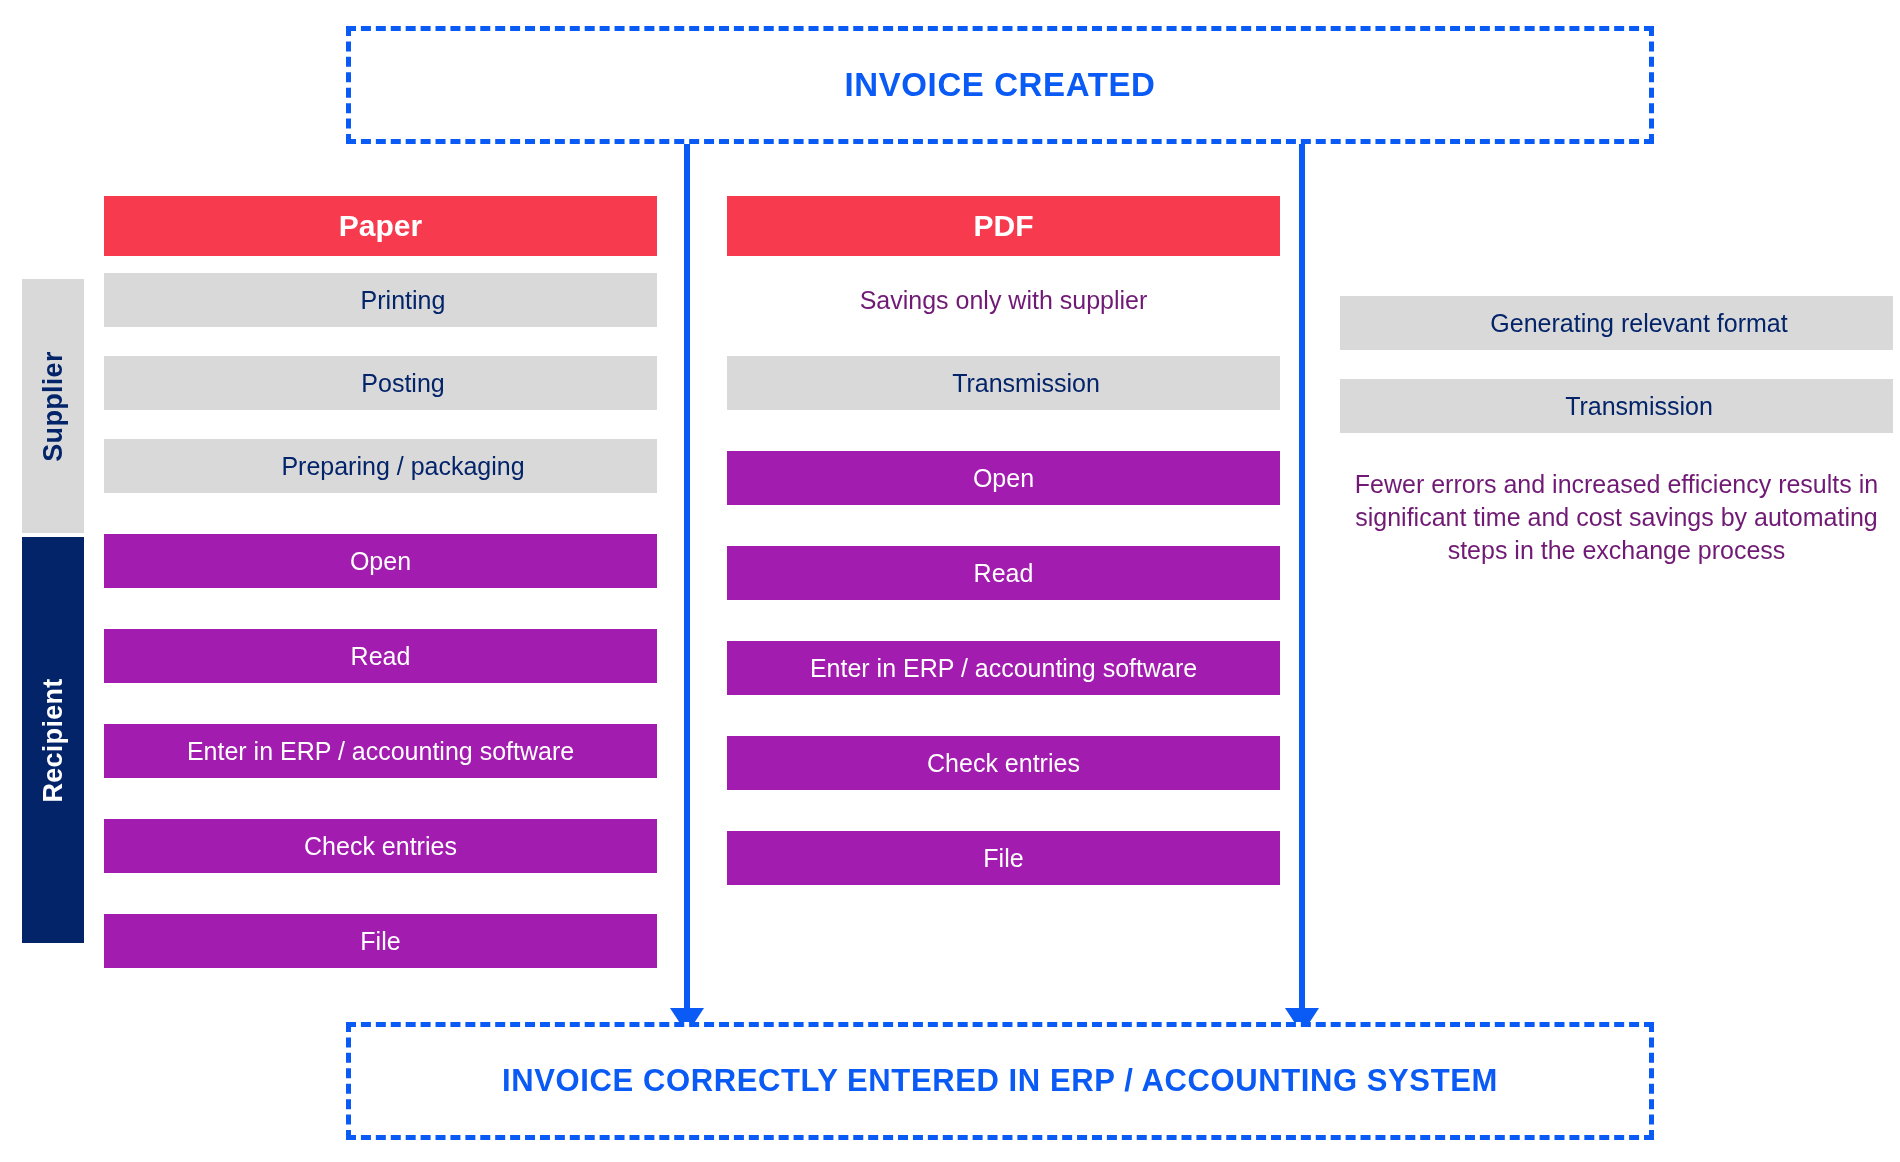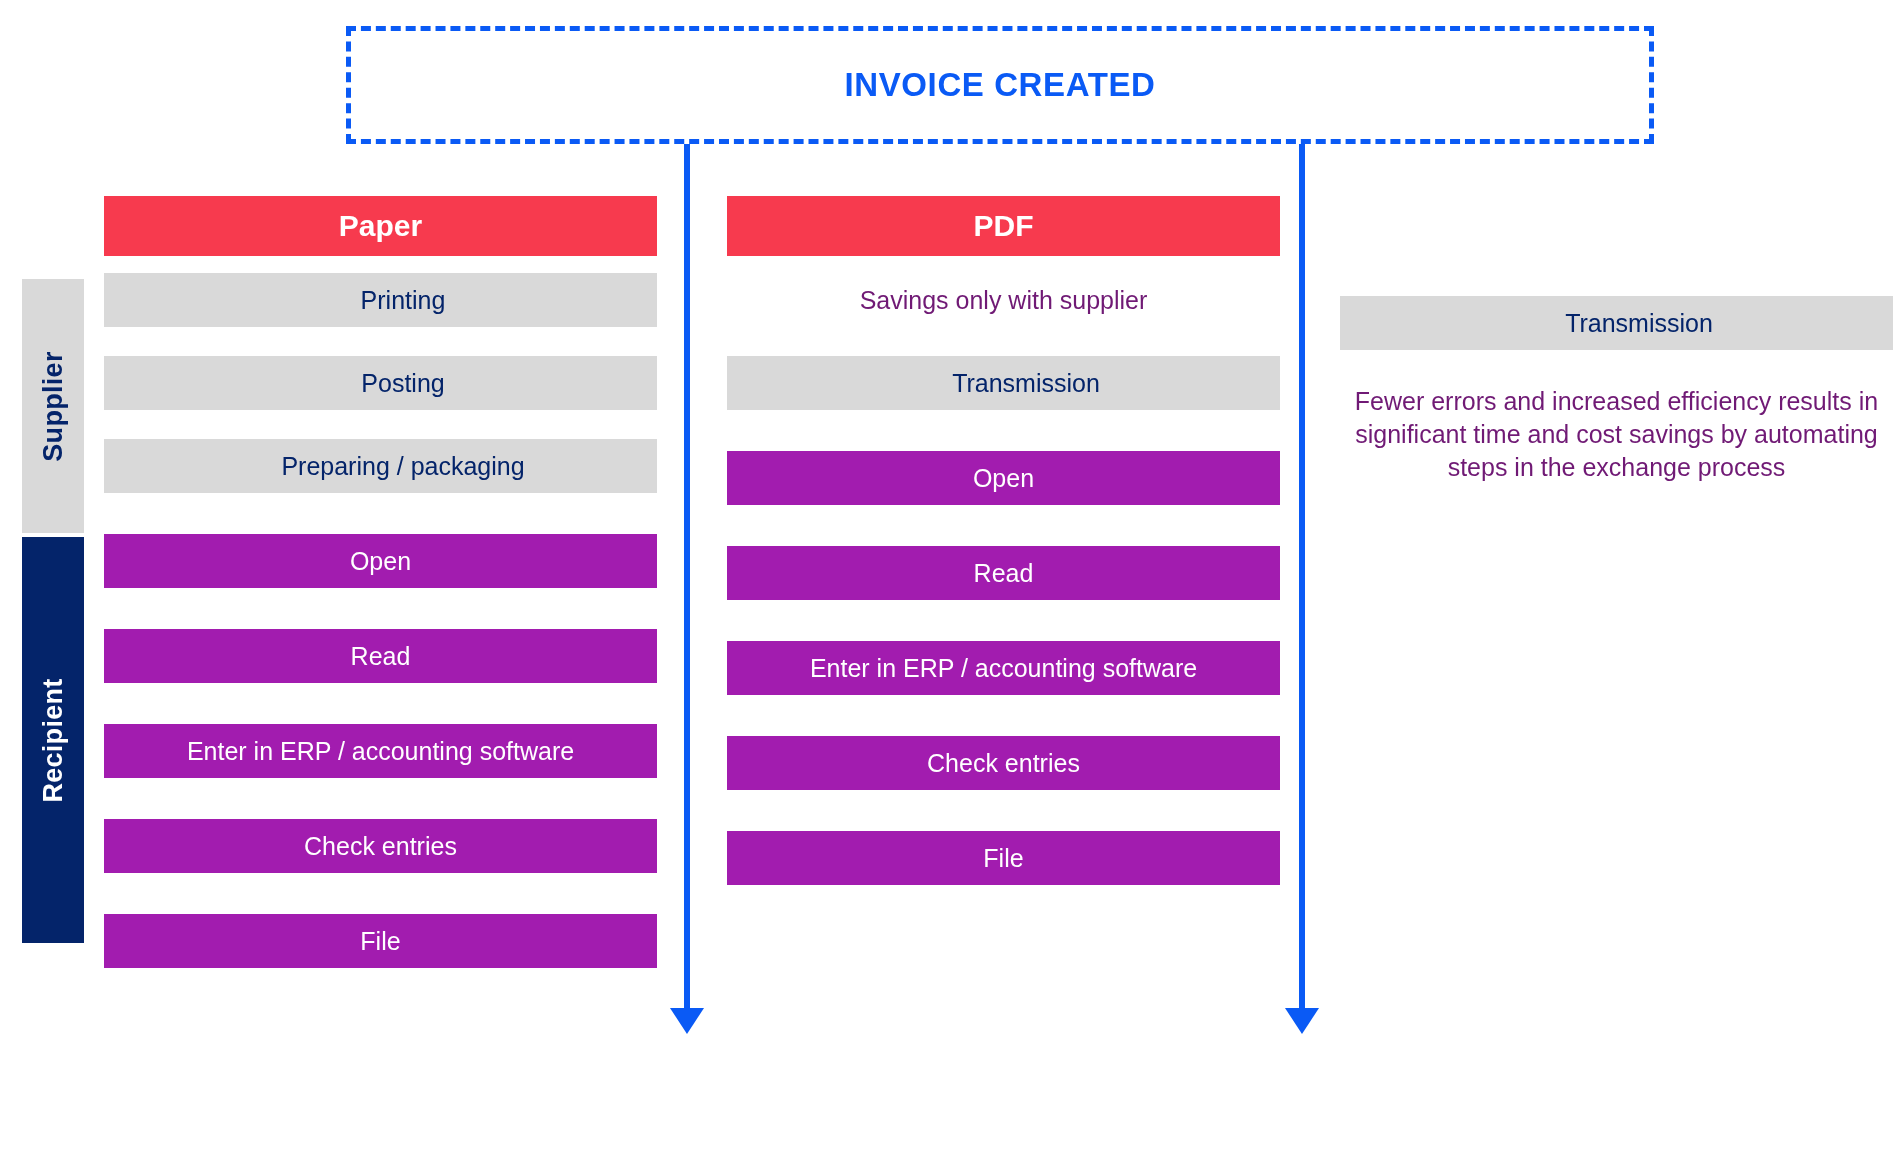--- a/index.html
+++ b/index.html
@@ -221,21 +221,25 @@
       <div class="step navy">Read</div>
       <div class="step navy">Enter in ERP / accounting software</div>
       <div class="step navy">Check entries</div>
       <div class="step navy">File</div>
     </div>
   </div>
 
   <div class="column" id="column-einvoice">
     <div class="rowstack">
       <div class="step blank spacer"></div>
+      <div class="step gray">Generating relevant format</div>
       <div class="step gray">Transmission</div>
       <div class="note tall">
         <span class="note-text">Fewer errors and increased efficiency results in significant time and cost savings by automating steps in the exchange process</span>
       </div>
     </div>
   </div>
 
+  <div class="terminal" id="terminal-bottom">
+    <div class="terminal-label">INVOICE CORRECTLY ENTERED IN ERP / ACCOUNTING SYSTEM</div>
+  </div>
 
 </div>
 
 </body></html>

